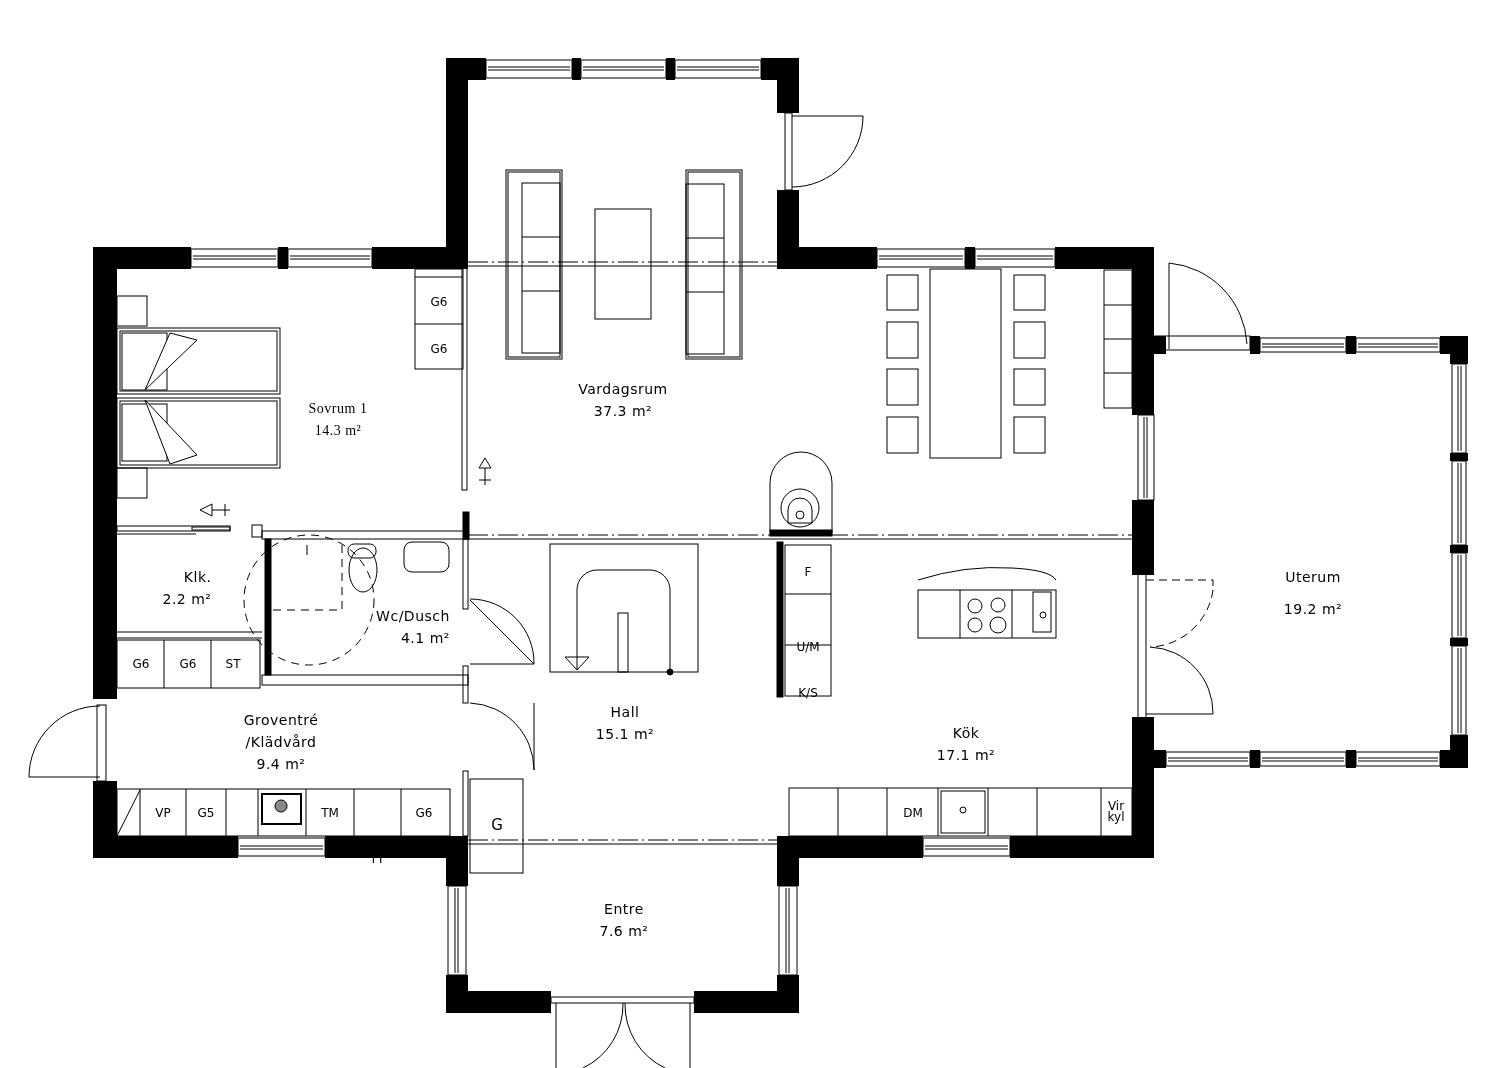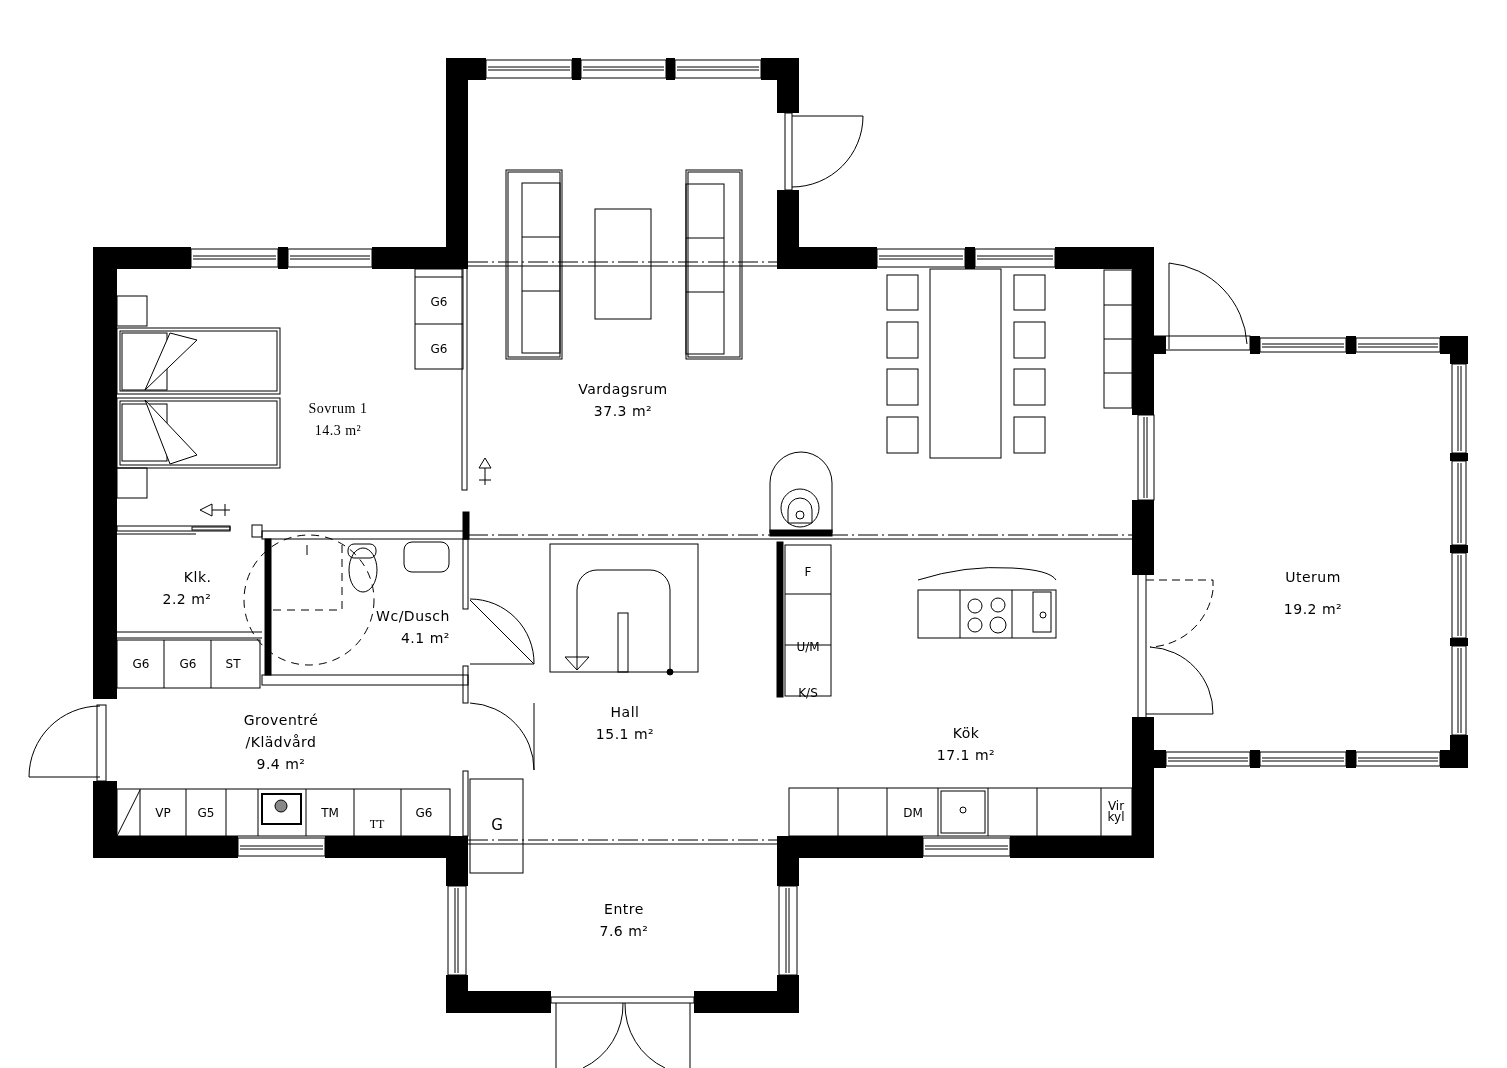--- a/index.html
+++ b/index.html
@@ -377,21 +377,21 @@
 <div class="fix-label" style="left:439px; top:302px;">G6</div>
 <div class="fix-label" style="left:439px; top:349px;">G6</div>
 
 <div class="fix-label" style="left:141px; top:664px;">G6</div>
 <div class="fix-label" style="left:188px; top:664px;">G6</div>
 <div class="fix-label" style="left:233px; top:664px;">ST</div>
 
 <div class="fix-label" style="left:163px; top:813px;">VP</div>
 <div class="fix-label" style="left:206px; top:813px;">G5</div>
 <div class="fix-label" style="left:330px; top:813px;">TM</div>
-<div class="fix-label" style="left:377px; top:824px;font-family:Liberation Serif, serif;">TT</div>
+<div class="fix-label" style="left:377px; top:859px;">TT</div>
 <div class="fix-label" style="left:424px; top:813px;">G6</div>
 
 <div class="fix-label" style="left:808px; top:572px;">F</div>
 <div class="fix-label" style="left:808px; top:647px;">U/M</div>
 <div class="fix-label" style="left:808px; top:669px;margin-top:24px;">K/S</div>
 
 <div class="fix-label" style="left:913px; top:813px;">DM</div>
 <div class="fix-label small" style="left:1116px; top:812px;">
   <div>Vir</div>
   <div>kyl</div>

